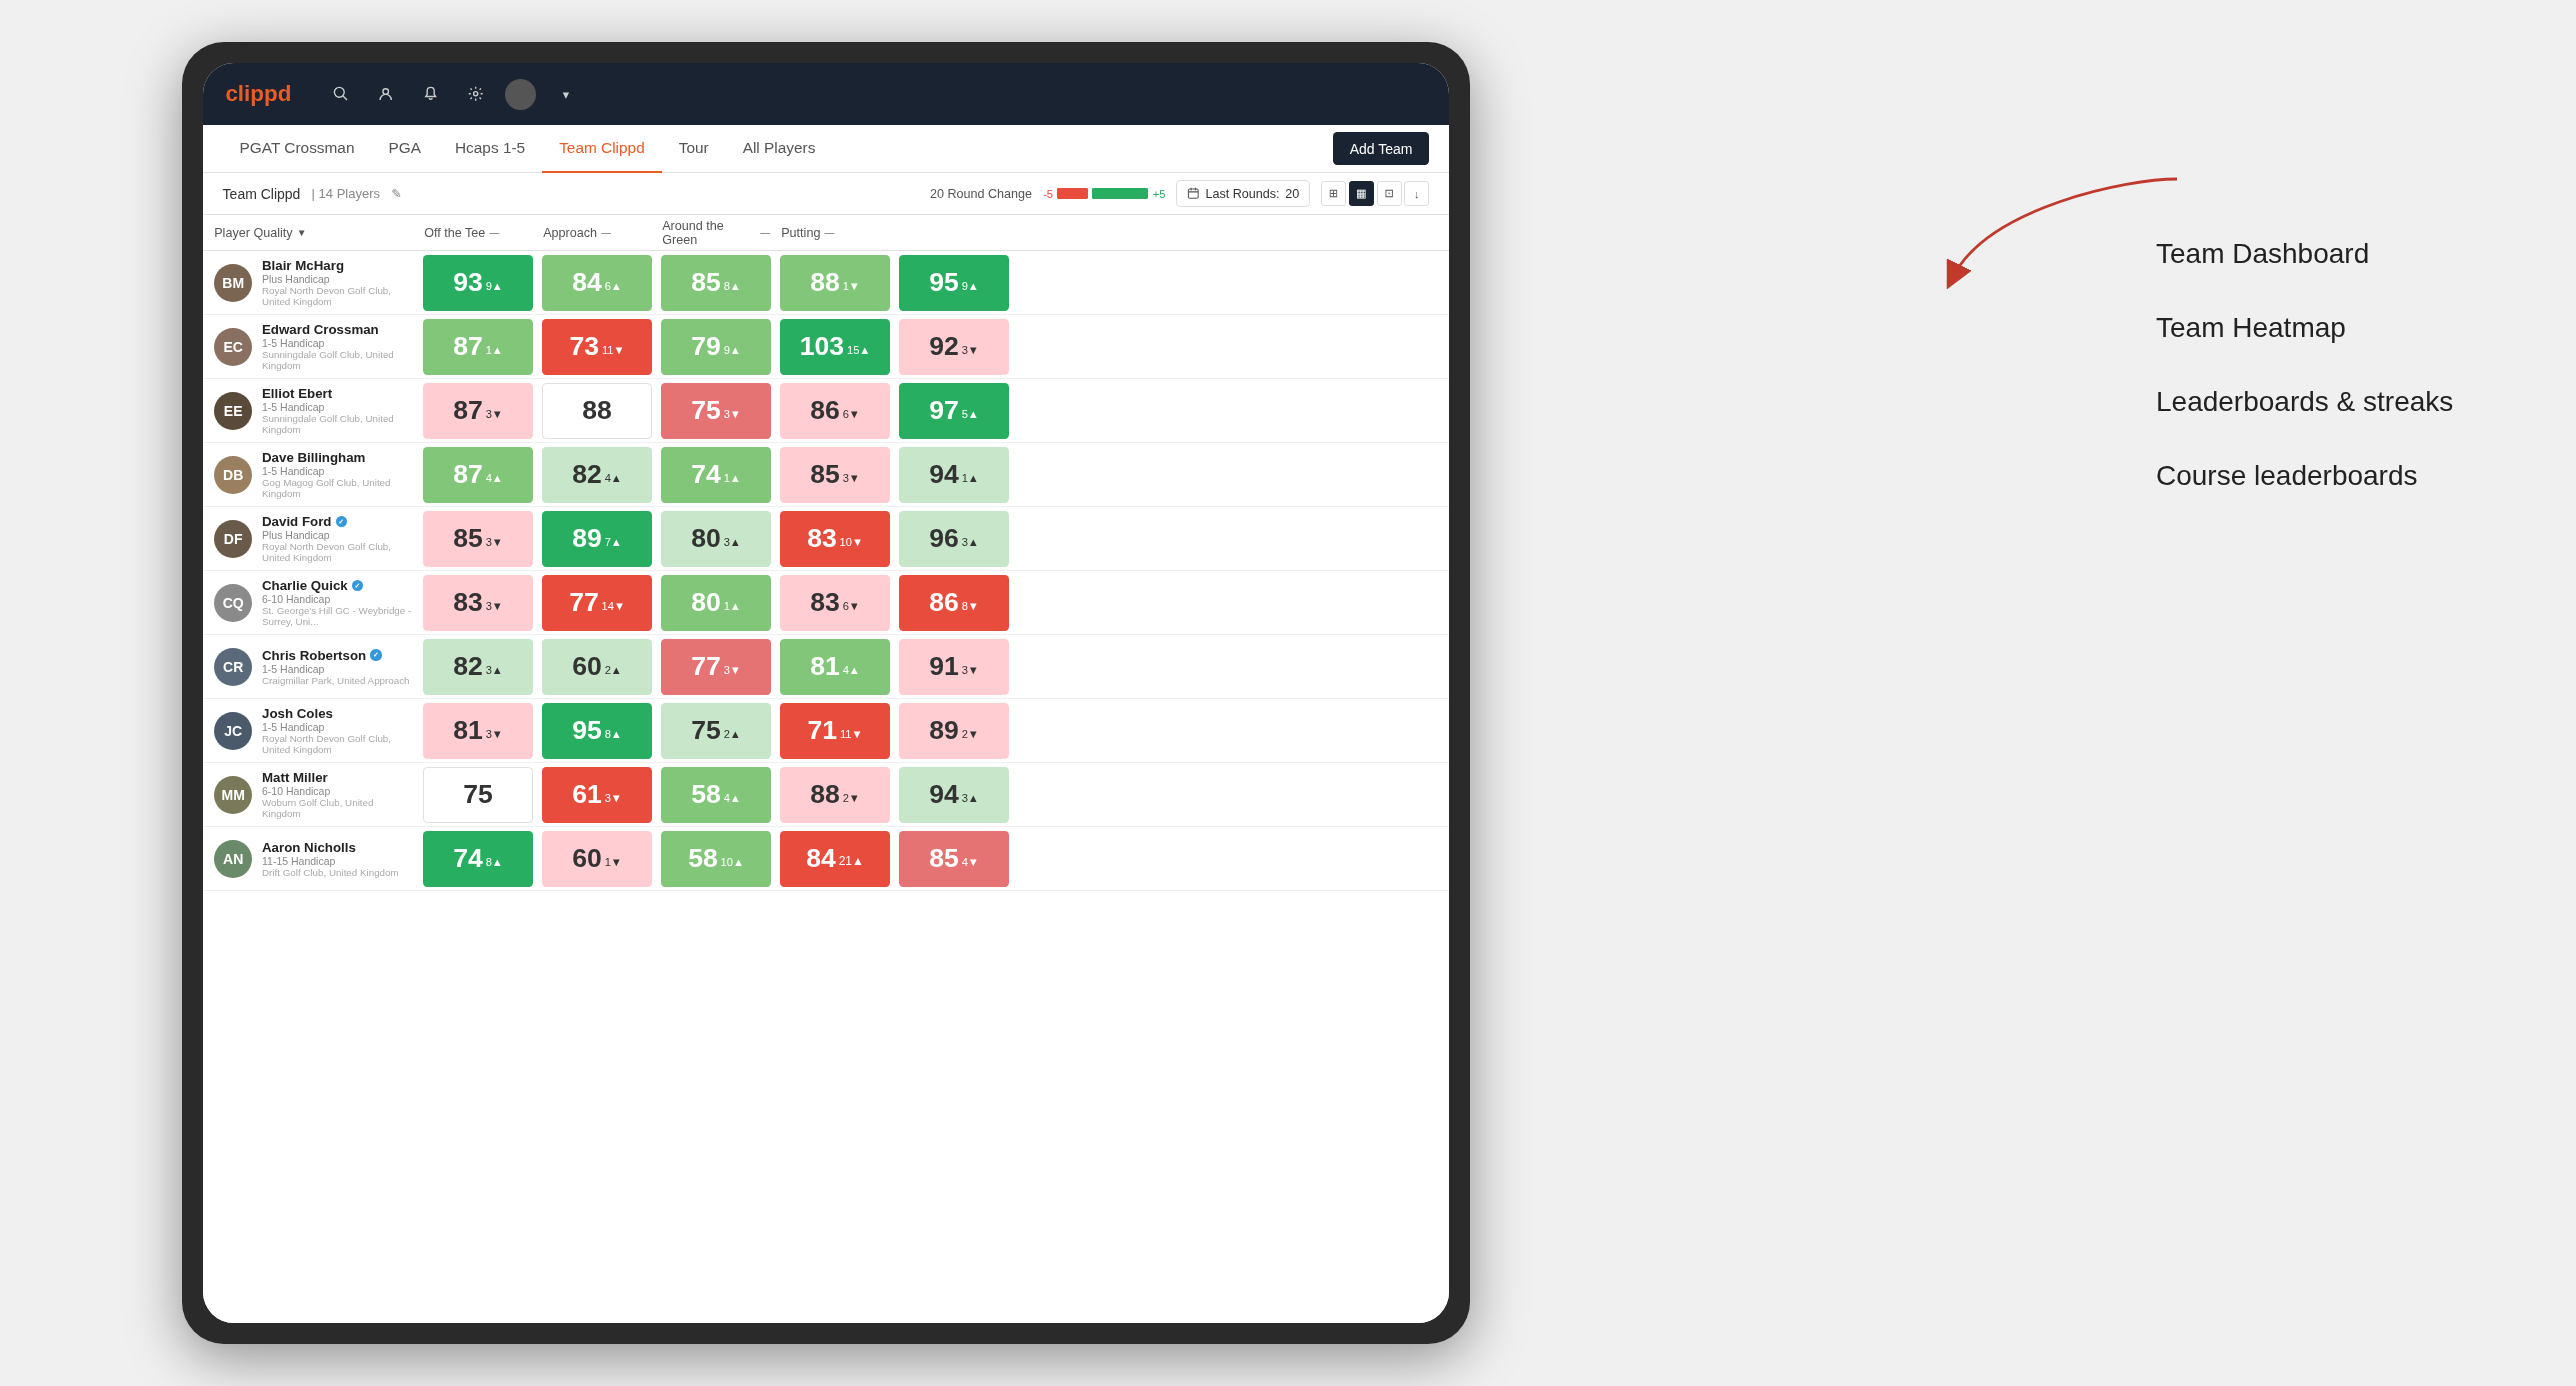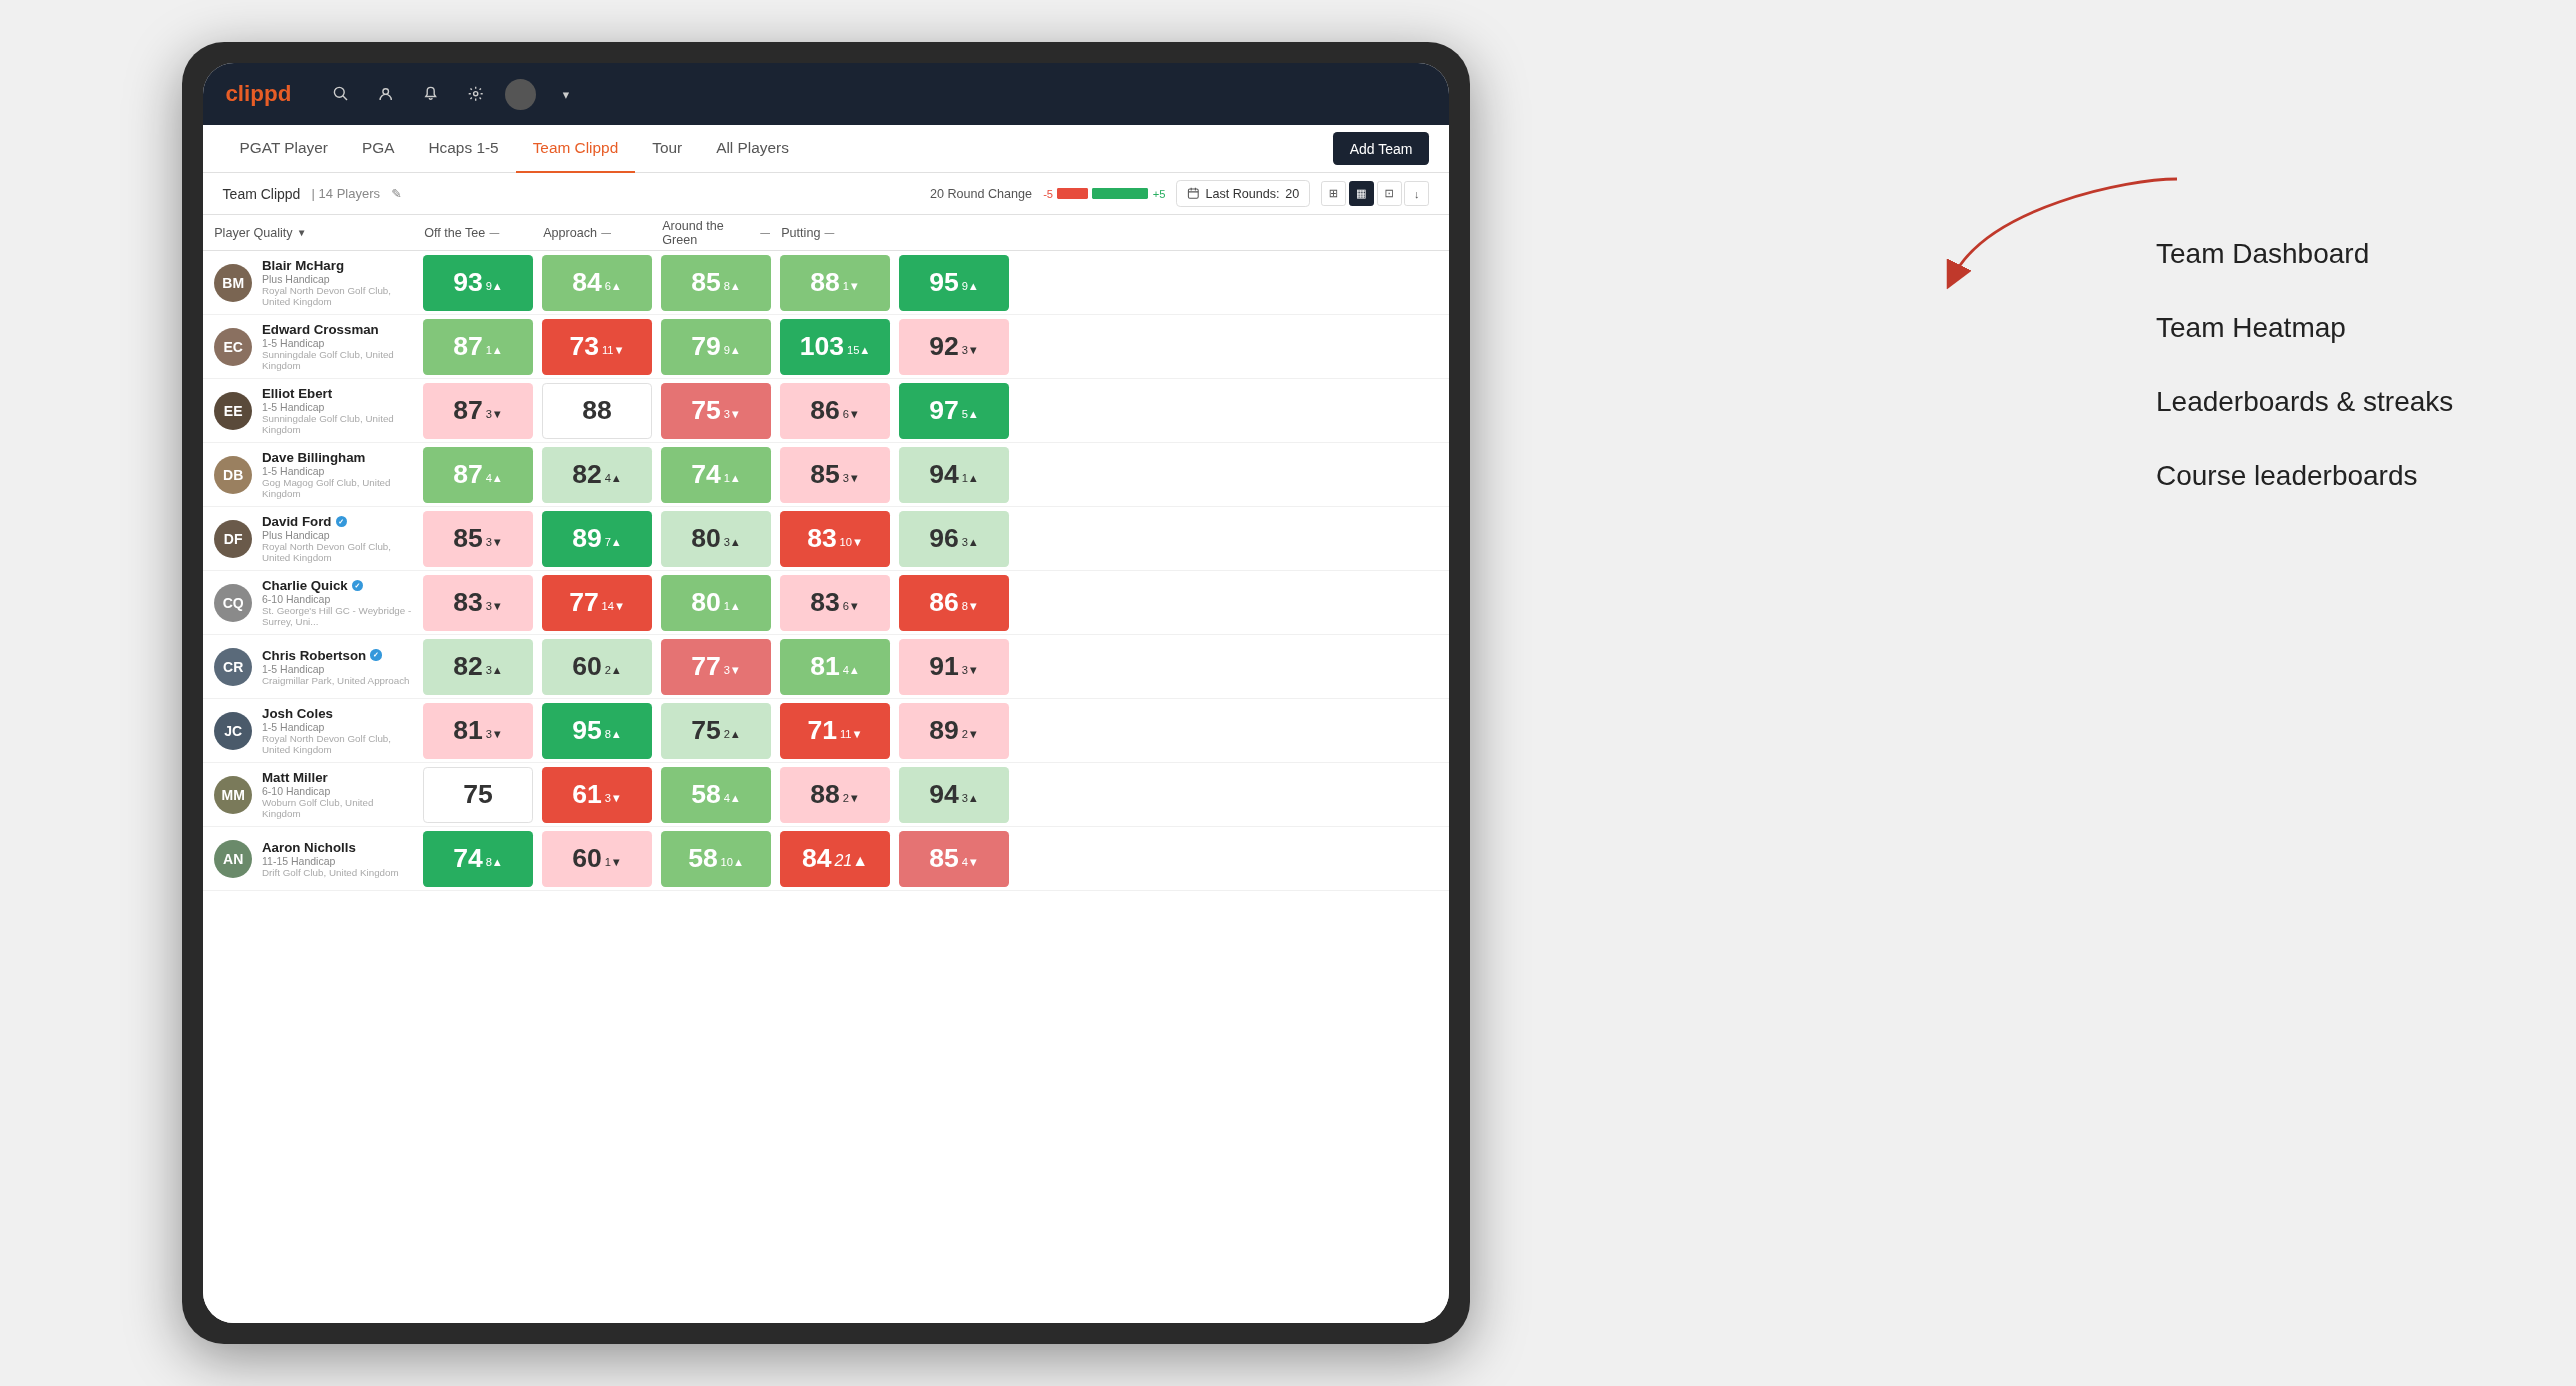--- a/index.html
+++ b/index.html
@@ -387,21 +387,21 @@
             <path d="M11 1v3M11 18v3M1 11h3M18 11h3M3.5 3.5l2 2M16.5 16.5l2 2M3.5 18.5l2-2M16.5 5.5l2-2" stroke="#ccc" stroke-width="2"></path>
           </svg>
         </div>
         <div class="nav-avatar"></div>
         <div class="nav-icon" style="color:#ccc;font-size:12.6px;">▾</div>
       </div>
     </div>
 
     <div class="sub-nav">
       <div class="sub-nav-tabs">
-        <div class="sub-tab">PGAT Player</div>
+        <div class="sub-tab">PGAT Crossman</div>
         <div class="sub-tab">PGA</div>
         <div class="sub-tab">Hcaps 1-5</div>
         <div class="sub-tab active">Team Clippd</div>
         <div class="sub-tab">Tour</div>
         <div class="sub-tab">All Players</div>
       </div>
       <button class="add-team-btn">Add Team</button>
     </div>
 
     <div class="team-header">
@@ -745,21 +745,21 @@
             <div class="score-cell" style="background: rgb(255, 205, 210); color: rgb(51, 51, 51);">
               <span class="score-value">60</span>
               <span class="score-change" style="font-size: 11.2px; margin-top: 7px;">1▼</span>
             </div>
             <div class="score-cell" style="background: rgb(130, 198, 122); color: rgb(255, 255, 255);">
               <span class="score-value">58</span>
               <span class="score-change" style="font-size: 11.2px; margin-top: 7px;">10▲</span>
             </div>
             <div class="score-cell" style="background: rgb(231, 76, 60); color: rgb(255, 255, 255);">
               <span class="score-value">84</span>
-              <span class="score-change" style="font-size: 16px;  font-style: italic;">21▲</span>
+              <span class="score-change" style="font-size: 12px; ">21▲</span>
             </div>
             <div class="score-cell" style="background: rgb(229, 115, 115); color: rgb(255, 255, 255);">
               <span class="score-value">85</span>
               <span class="score-change" style="font-size: 11.2px; margin-top: 7px;">4▼</span>
             </div>
           </div>
         </div>
     </div>
 
   </div>

